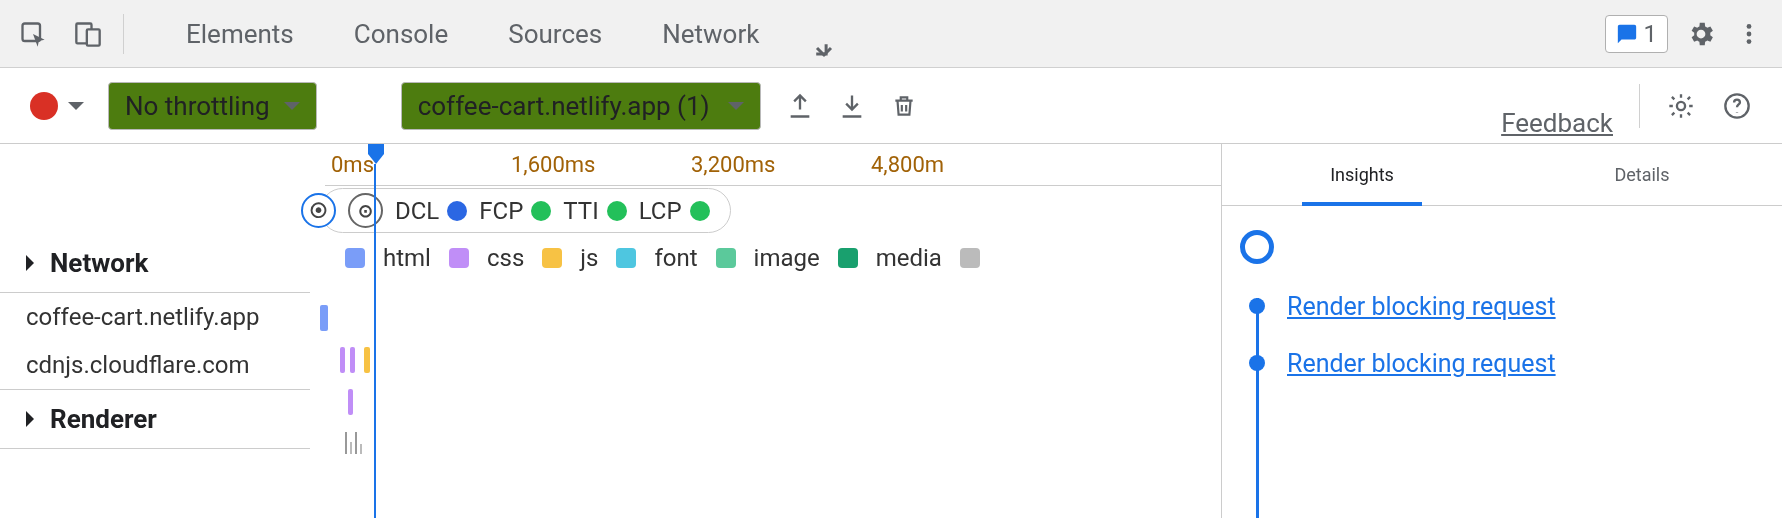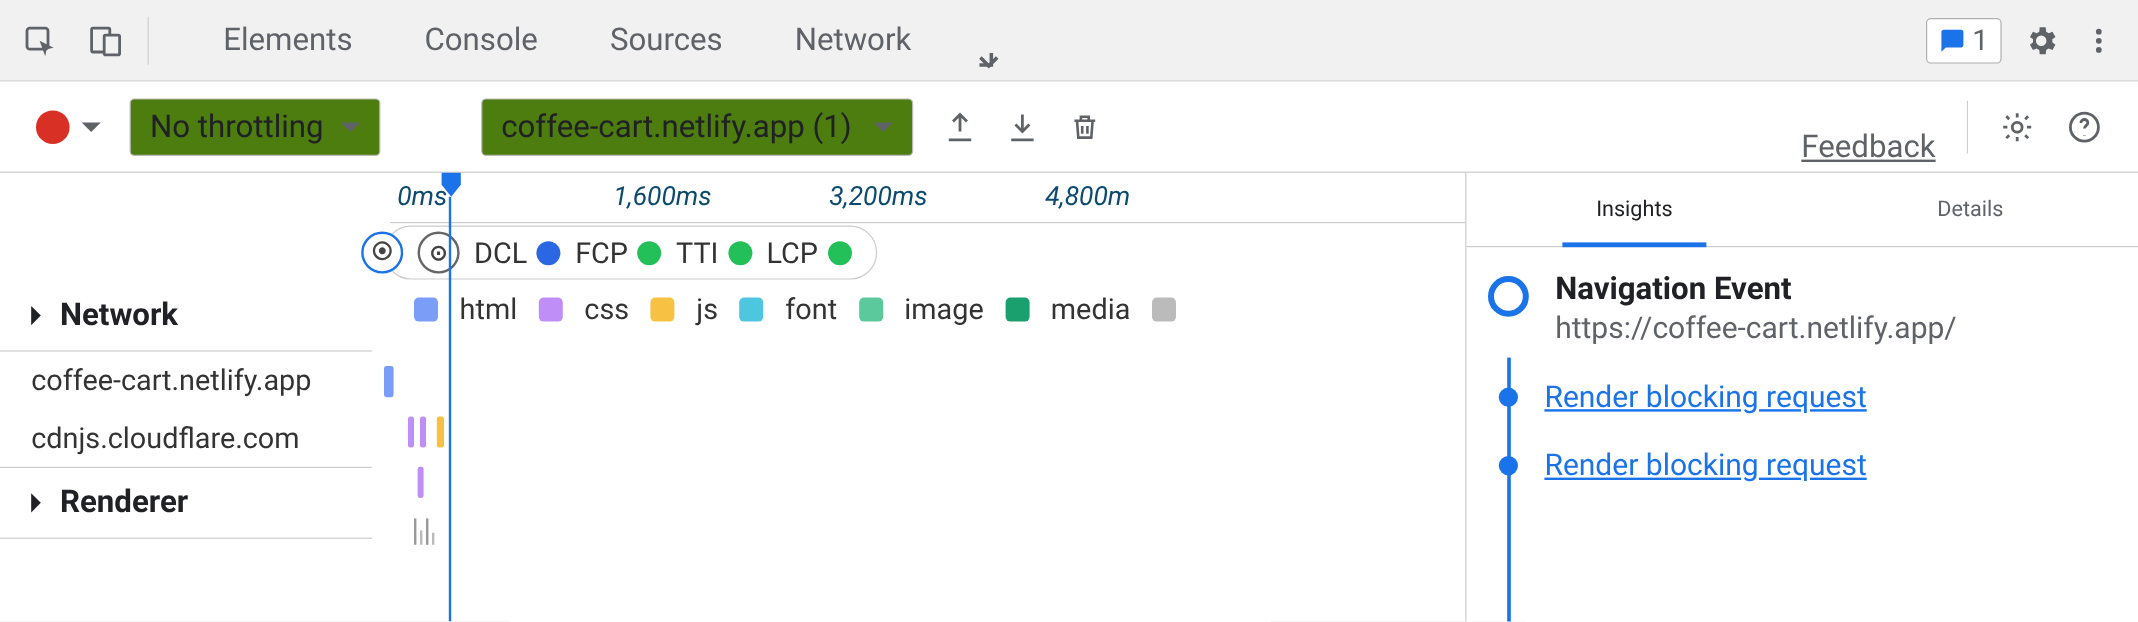--- a/index.html
+++ b/index.html
@@ -30,21 +30,21 @@
 .toolbar-right { margin-left: auto; display: flex; align-items: center; gap: 26px; position: relative; }
 .feedback-link { font-size: 26px; color: #5f6368; text-decoration: underline; cursor: pointer; margin-top: 34px; }
 .divider { width: 1px; height: 44px; background: #d0d0d0; }
 
 
 .content { display: flex; height: calc(100% - 68px - 76px); background: #fff; }
 .left-pane { flex: 1; min-width: 0; position: relative; border-right: 1px solid #ccc; overflow: hidden; }
 .right-pane { width: 560px; background: #fff; }
 
 
-.ruler { height: 42px; border-bottom: 1px solid #ccc; position: relative; margin-left: 325px; display: flex; font-size: 22px; color: #0c4a6e; font-style: italic; }
+.ruler { height: 42px; border-bottom: 1px solid #ccc; position: relative; margin-left: 325px; display: flex; font-size: 22px; color: #a16207; }
 .rtick { position: absolute; top: 8px; }
 
 .markers-row { position: absolute; left: 320px; top: 44px; display: flex; align-items: center; gap: 12px; background: #fff; border: 1px solid #ccc; border-radius: 40px; padding: 4px 20px 4px 6px; z-index: 5; }
 .circle-btn { width: 35px; height: 35px; border-radius: 50%; border: 2px solid #666; display: flex; align-items: center; justify-content: center; color: #444; background: #fff; font-size: 18px; font-weight: bold;}
 .marker-pair { display: flex; align-items: center; gap: 8px; font-size: 24px; color: #333; }
 .mdot { width: 20px; height: 20px; border-radius: 50%; }
 
 .legend-row { position: absolute; left: 345px; top: 100px; display: flex; align-items: center; gap: 18px; font-size: 24px; color: #333; }
 .lsq { width: 20px; height: 20px; border-radius: 4px; }
 
@@ -285,24 +285,20 @@
           <span>Insights</span>
         </div>
       <div class="rtab">
           <span>Details</span>
         </div>
     </div>
     <div class="insight-body" style="position:relative">
       <div class="timeline-vline"></div>
       <div class="timeline-item">
         <div class="big-ring"></div>
-        <div>
-          <div class="nav-title">Navigation Event</div>
-          <div class="nav-url">https://coffee-cart.netlify.app/</div>
-        </div>
       </div>
       <div class="timeline-item">
         <div class="small-dot"></div>
         <span class="link-text">Render blocking request</span>
       </div>
       <div class="timeline-item">
         <div class="small-dot"></div>
         <span class="link-text">Render blocking request</span>
       </div>
     </div>

